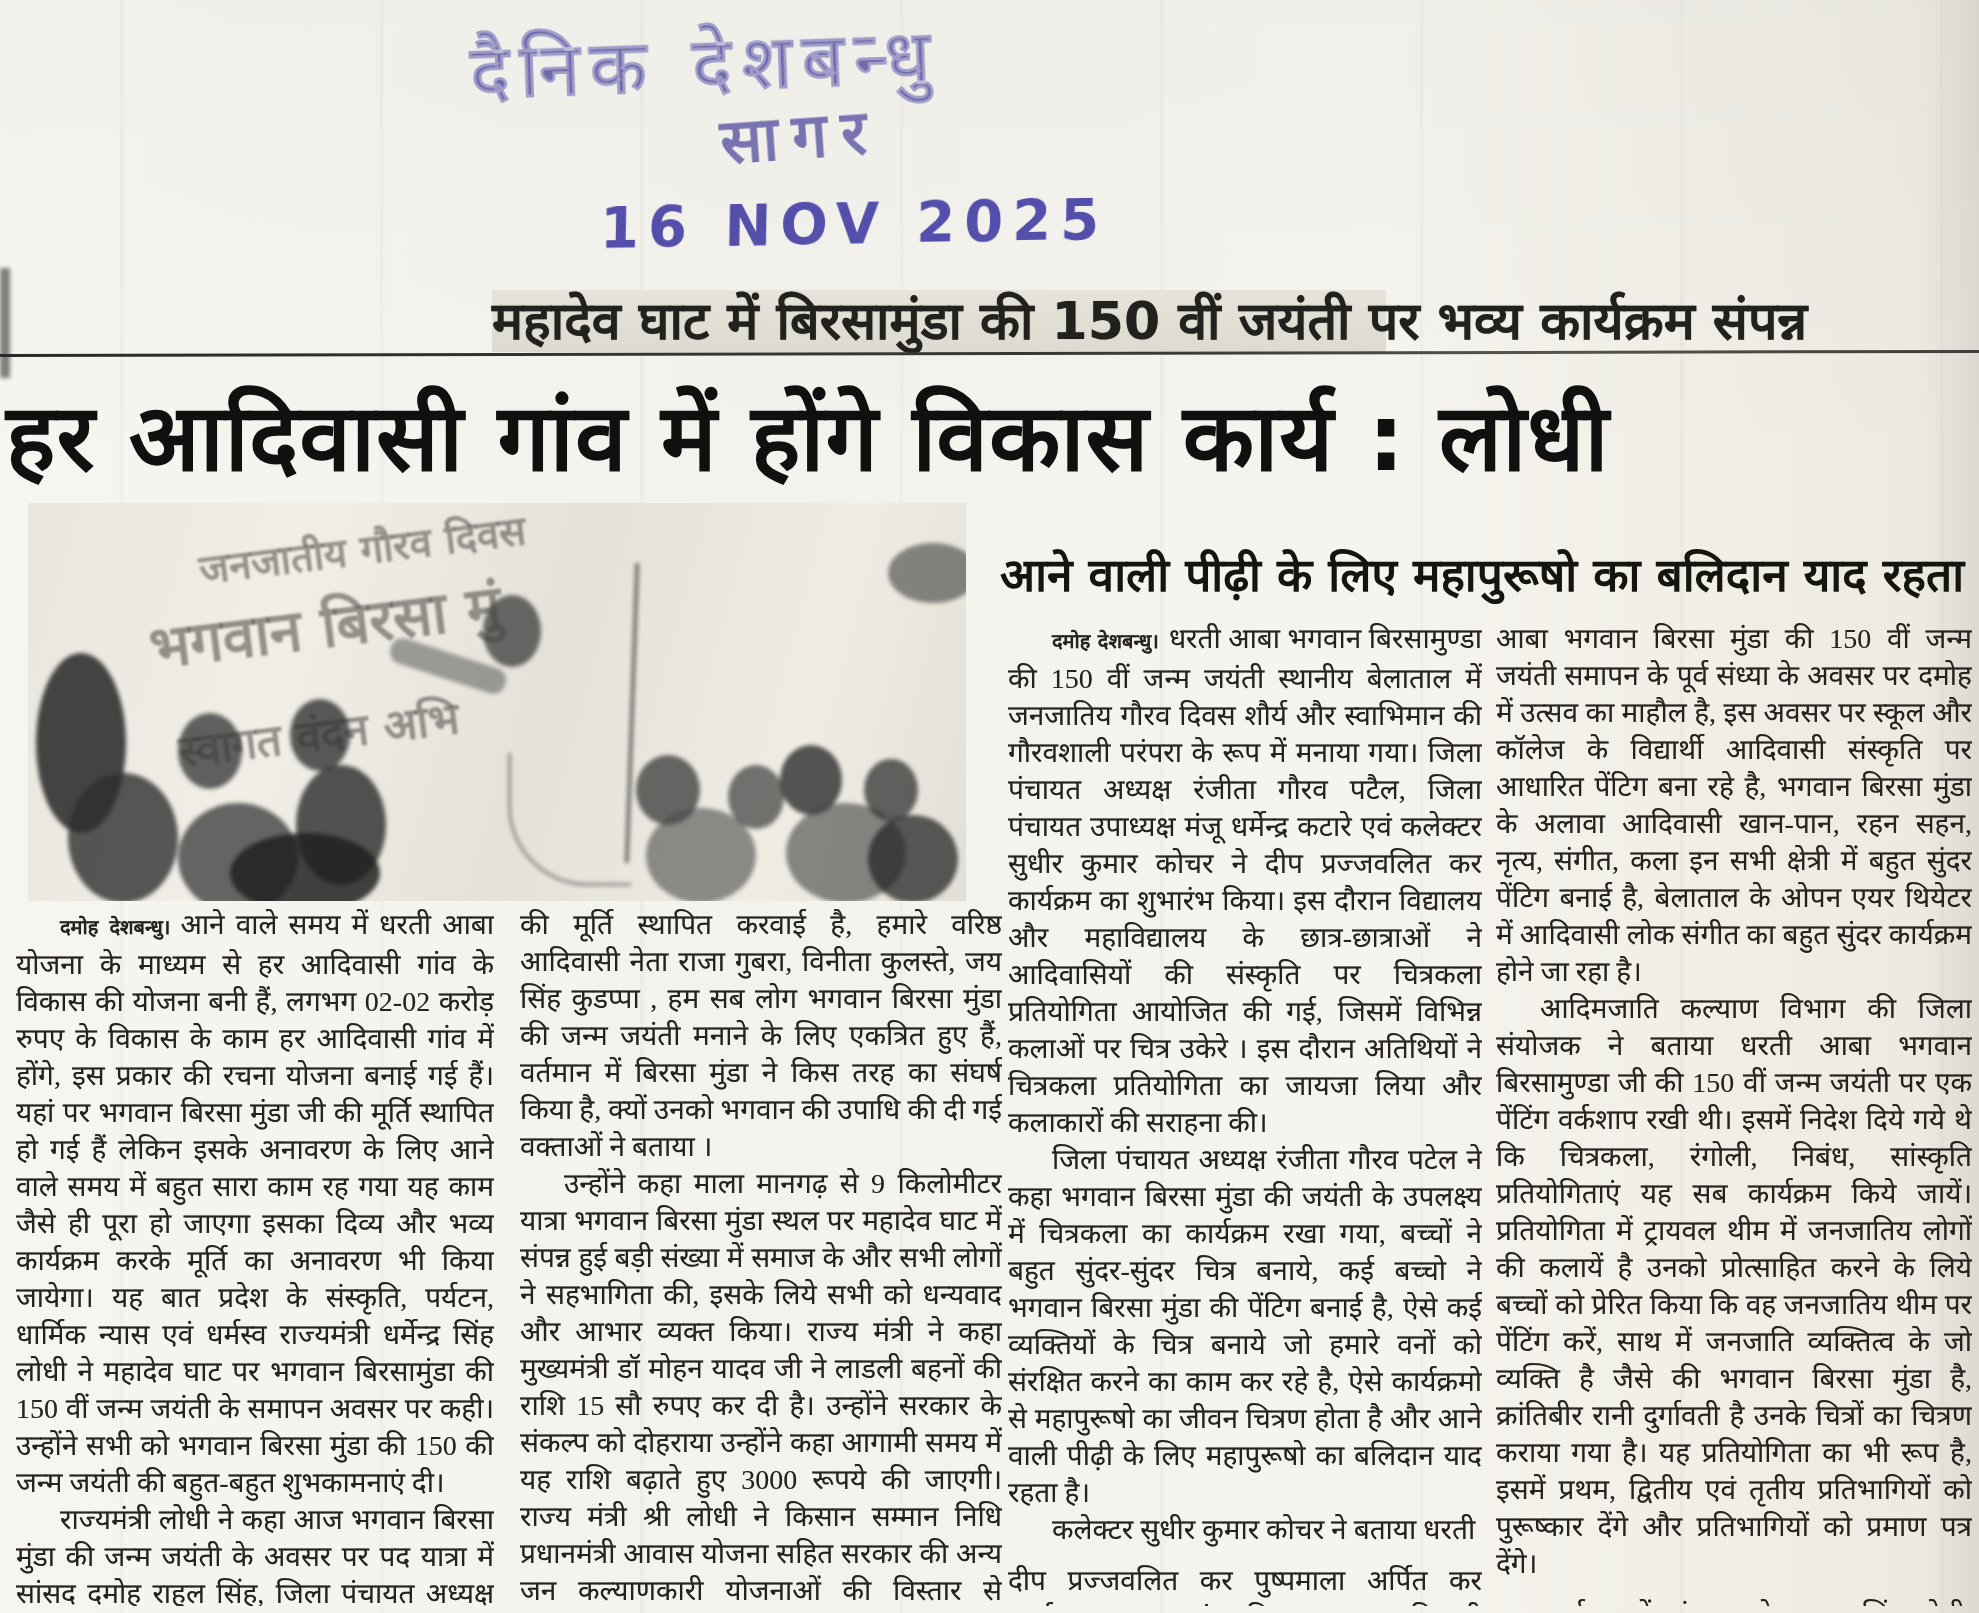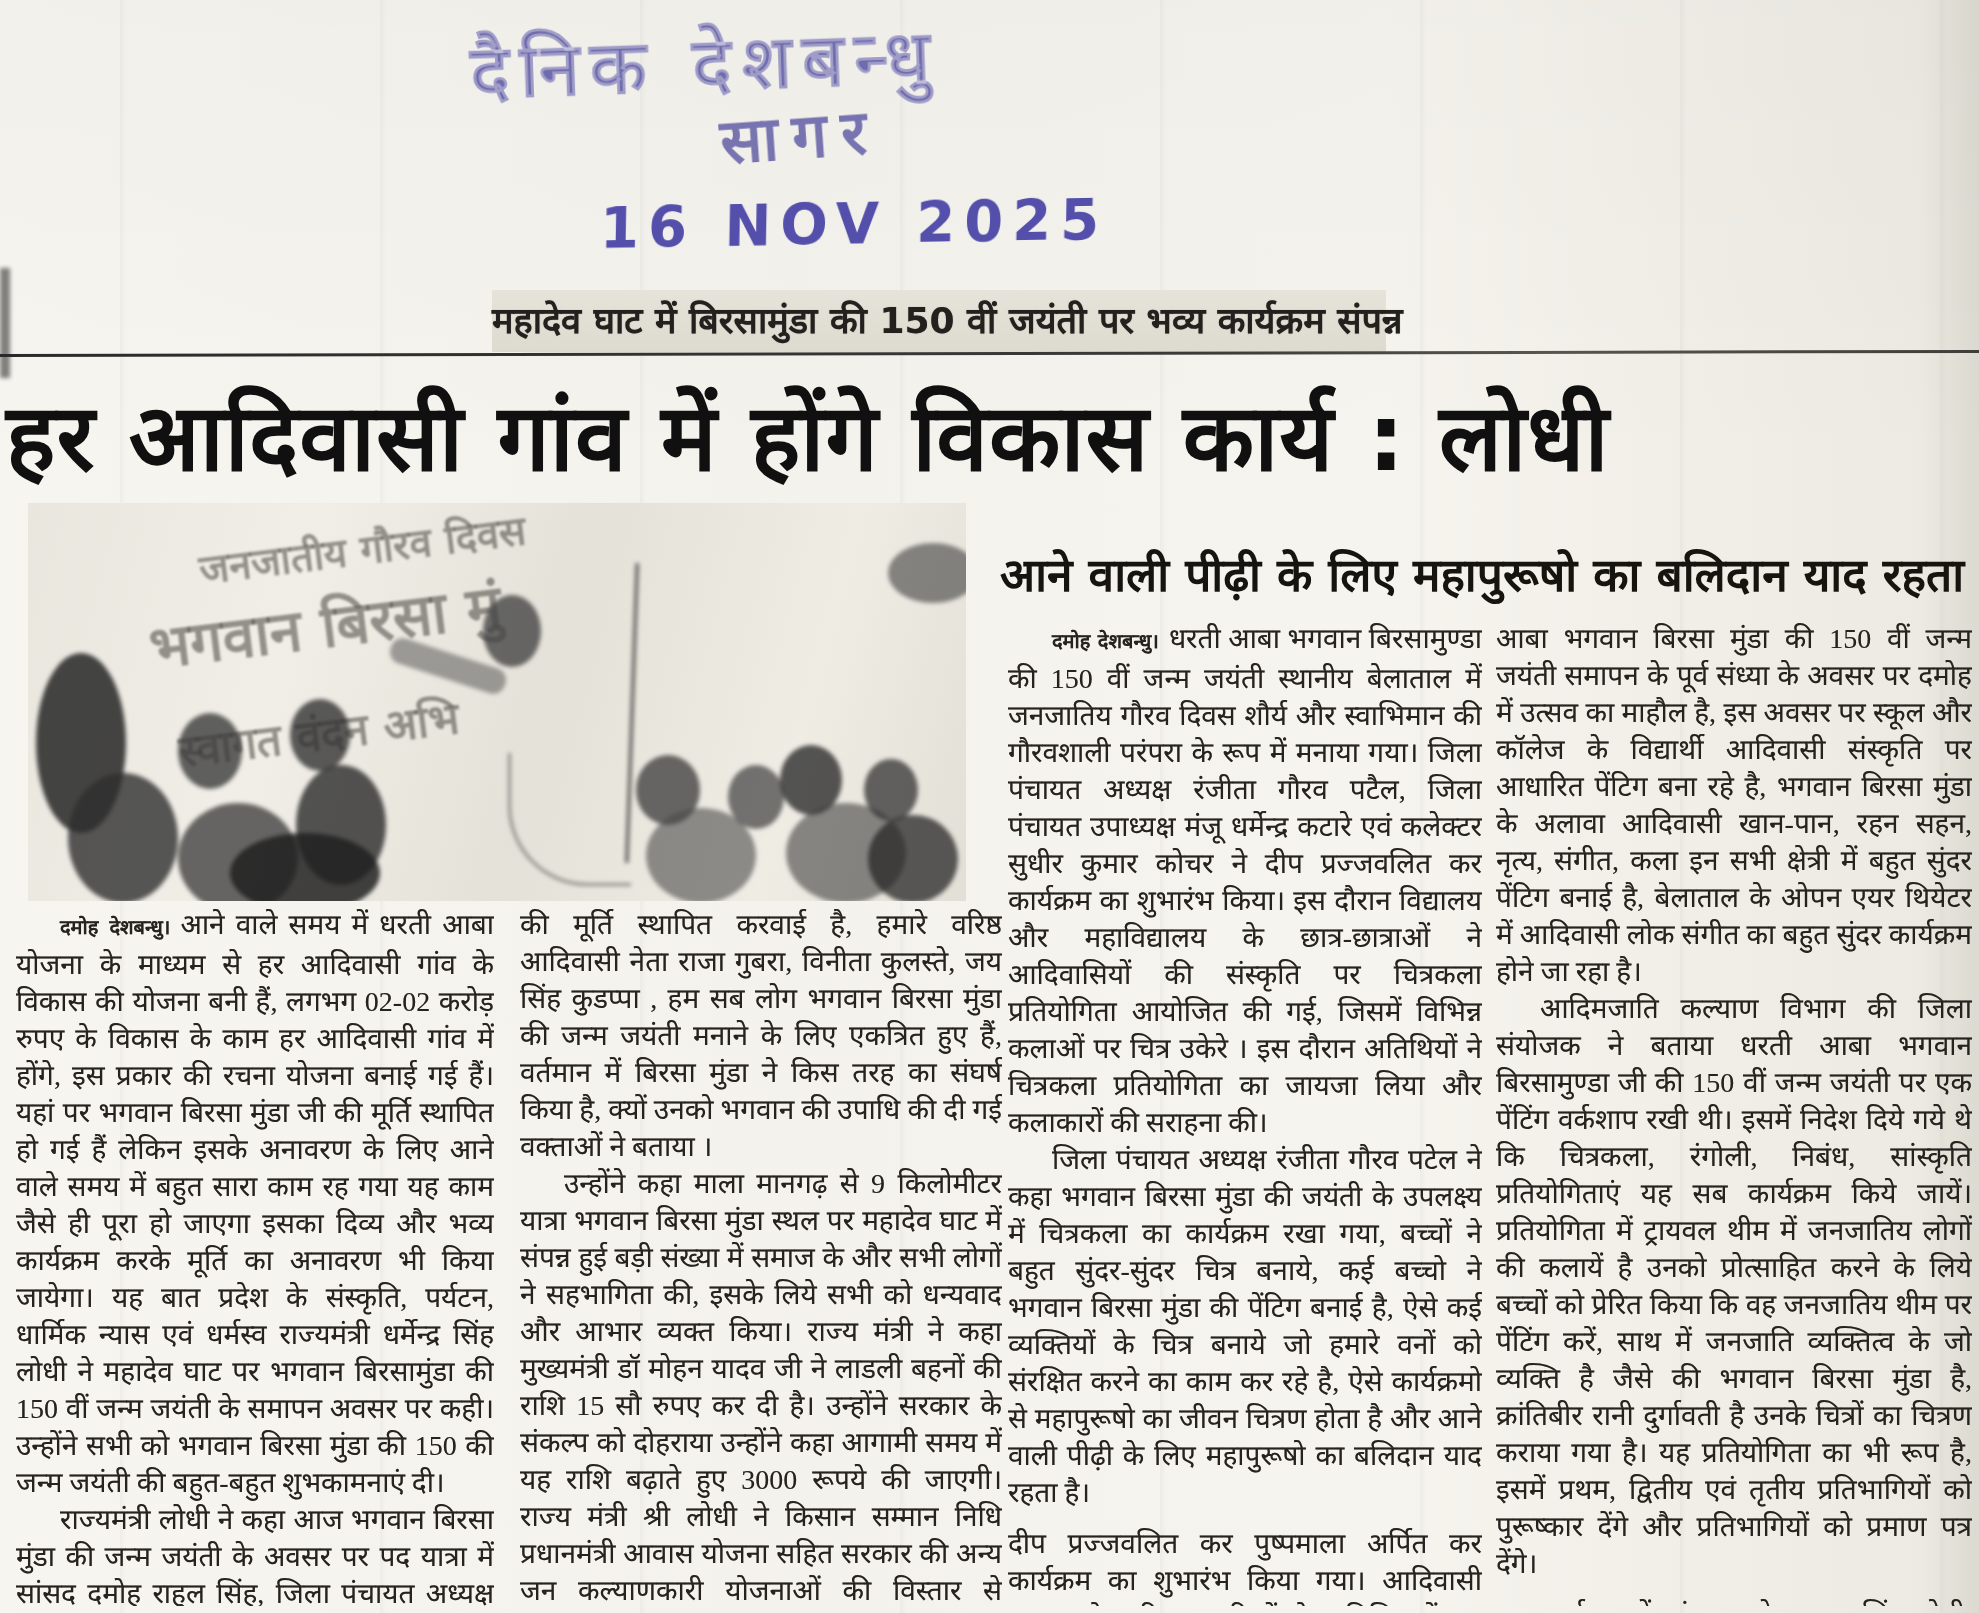--- a/index.html
+++ b/index.html
@@ -41,21 +41,21 @@
     font-weight:800;font-size:56px;letter-spacing:9px;
     color:#534fab;
     transform:rotate(-1deg) skewX(-2deg);
     filter:blur(.4px);
   }
   .kicker{
     position:absolute;left:492px;top:290px;width:894px;
     background:linear-gradient(180deg,#e6e3da,#dddacf);
     text-align:center;
     font-family:"DejaVu Sans",sans-serif;
-    font-weight:800;font-size:36px;line-height:62px;
+    font-weight:800;font-size:52px;line-height:62px;
     color:#23211e;
     text-shadow:0 0 1px rgba(90,90,90,.6);
     white-space:nowrap;
   }
   .rule-top{
     position:absolute;left:0;top:352px;width:1979px;height:3px;
     background:linear-gradient(90deg,#2a2a2a 0%,#3a3a38 60%,#57554f 78%,#3f3d39 100%);
     transform:rotate(-0.12deg);
   }
   .headline{
@@ -166,20 +166,21 @@
     <p><span>की मूर्ति स्थापित करवाई है, हमारे वरिष्ठ आदिवासी नेता राजा गुबरा, विनीता कुलस्ते, जय सिंह कुडप्पा , हम सब लोग भगवान बिरसा मुंडा की जन्म जयंती मनाने के लिए एकत्रित हुए हैं, वर्तमान में बिरसा मुंडा ने किस तरह का संघर्ष किया है, क्यों उनको भगवान की उपाधि की दी गई वक्ताओं ने बताया ।</span></p>
     <p class="ind"><span>उन्होंने कहा माला मानगढ़ से 9 किलोमीटर यात्रा भगवान बिरसा मुंडा स्थल पर महादेव घाट में संपन्न हुई बड़ी संख्या में समाज के और सभी लोगों ने सहभागिता की, इसके लिये सभी को धन्यवाद और आभार व्यक्त किया। राज्य मंत्री ने कहा मुख्यमंत्री डॉ मोहन यादव जी ने लाडली बहनों की राशि 15 सौ रुपए कर दी है। उन्होंने सरकार के संकल्प को दोहराया उन्होंने कहा आगामी समय में यह राशि बढ़ाते हुए 3000 रूपये की जाएगी। राज्य मंत्री श्री लोधी ने किसान सम्मान निधि प्रधानमंत्री आवास योजना सहित सरकार की अन्य जन कल्याणकारी योजनाओं की विस्तार से जानकारी दी। उन्होंने कहा हमारी पार्टी और सरकार लगातार काम करने वाली सरकार है, हमारा मकसद समाज के उत्थान के लिए काम करना है, हम देश और समाज और राष्ट्र के लिए काम कर रहे हैं ।</span></p>
 
   </div>
 
   <div class="col col3">
     <p class="ind">
       <strong>दमोह देशबन्धु।</strong><span>धरती आबा भगवान बिरसामुण्डा की 150 वीं जन्म जयंती स्थानीय बेलाताल में जनजातिय गौरव दिवस शौर्य और स्वाभिमान की गौरवशाली परंपरा के रूप में मनाया गया। जिला पंचायत अध्यक्ष रंजीता गौरव पटैल, जिला पंचायत उपाध्यक्ष मंजू धर्मेन्द्र कटारे एवं कलेक्टर सुधीर कुमार कोचर ने दीप प्रज्जवलित कर कार्यक्रम का शुभारंभ किया। इस दौरान विद्यालय और महाविद्यालय के छात्र-छात्राओं ने आदिवासियों की संस्कृति पर चित्रकला प्रतियोगिता आयोजित की गई, जिसमें विभिन्न कलाओं पर चित्र उकेरे । इस दौरान अतिथियों ने चित्रकला प्रतियोगिता का जायजा लिया और कलाकारों की सराहना की।</span>
     </p>
     <p class="ind"><span>जिला पंचायत अध्यक्ष रंजीता गौरव पटेल ने कहा भगवान बिरसा मुंडा की जयंती के उपलक्ष्य में चित्रकला का कार्यक्रम रखा गया, बच्चों ने बहुत सुंदर-सुंदर चित्र बनाये, कई बच्चो ने भगवान बिरसा मुंडा की पेंटिग बनाई है, ऐसे कई व्यक्तियों के चित्र बनाये जो हमारे वनों को संरक्षित करने का काम कर रहे है, ऐसे कार्यक्रमो से महापुरूषो का जीवन चित्रण होता है और आने वाली पीढ़ी के लिए महापुरूषो का बलिदान याद रहता है।</span></p>
+    <p class="ind"><span>कलेक्टर सुधीर कुमार कोचर ने बताया धरती</span></p>
     <p class="gap-top"><span>दीप प्रज्जवलित कर पुष्पमाला अर्पित कर कार्यक्रम का शुभारंभ किया गया। आदिवासी समाज के वरिष्ठ नागरिकों ने अतिथिगणों का पुष्पमाला, अंगोछा और पगड़ी पहनाकर सम्मान किया। अतिथियों ने साधु संतों सहित आदिवासी समाज के वरिष्ठ नागरिकों, महिलाओं और आदिवासी युवा वर्ग के छात्र-छात्रओं का सम्मान किया। इस अवसर पर सांस्कृतिक कार्यक्रम भी आयोजित किया गया।</span></p>
   </div>
 
   <div class="col col4">
     <p><span>आबा भगवान बिरसा मुंडा की 150 वीं जन्म जयंती समापन के पूर्व संध्या के अवसर पर दमोह में उत्सव का माहौल है, इस अवसर पर स्कूल और कॉलेज के विद्यार्थी आदिवासी संस्कृति पर आधारित पेंटिग बना रहे है, भगवान बिरसा मुंडा के अलावा आदिवासी खान-पान, रहन सहन, नृत्य, संगीत, कला इन सभी क्षेत्री में बहुत सुंदर पेंटिग बनाई है, बेलाताल के ओपन एयर थियेटर में आदिवासी लोक संगीत का बहुत सुंदर कार्यक्रम होने जा रहा है।</span></p>
     <p class="ind"><span>आदिमजाति कल्याण विभाग की जिला संयोजक ने बताया धरती आबा भगवान बिरसामुण्डा जी की 150 वीं जन्म जयंती पर एक पेंटिंग वर्कशाप रखी थी। इसमें निदेश दिये गये थे कि चित्रकला, रंगोली, निबंध, सांस्कृति प्रतियोगिताएं यह सब कार्यक्रम किये जायें। प्रतियोगिता में ट्रायवल थीम में जनजातिय लोगों की कलायें है उनको प्रोत्साहित करने के लिये बच्चों को प्रेरित किया कि वह जनजातिय थीम पर पेंटिंग करें, साथ में जनजाति व्यक्तित्व के जो व्यक्ति है जैसे की भगवान बिरसा मुंडा है, क्रांतिबीर रानी दुर्गावती है उनके चित्रों का चित्रण कराया गया है। यह प्रतियोगिता का भी रूप है, इसमें प्रथम, द्वितीय एवं तृतीय प्रतिभागियों को पुरूष्कार देंगे और प्रतिभागियों को प्रमाण पत्र देंगे।</span></p>
     <p class="ind gap-top"><span>कार्यक्रम में सांसद दमोह राहुल सिंह लोधी, जिला पंचायत अध्यक्ष रंजीता गौरव पटेल, भाजपा जिलाध्यक्ष श्याम शिवहरे, खड़क सिंह मासाब, प्रदीप मरकाम, पूर्व जिला पंचायत अध्यक्ष अनीता सिंह, भरत यादव, सतेन्द्र सिंह, नर्मदा सिंह एकता, श्रीमती खरे सहित जनप्रतिनिधिगण, गणमान्य नागरिक तथा बड़ी संख्या में आदिवासी समाज के  नागरिकगण मौजूद थे ।</span></p>
   </div>
 
 </div>

